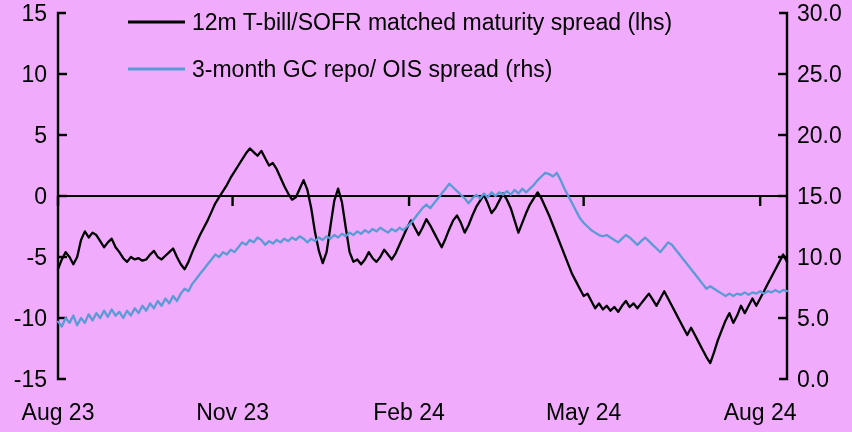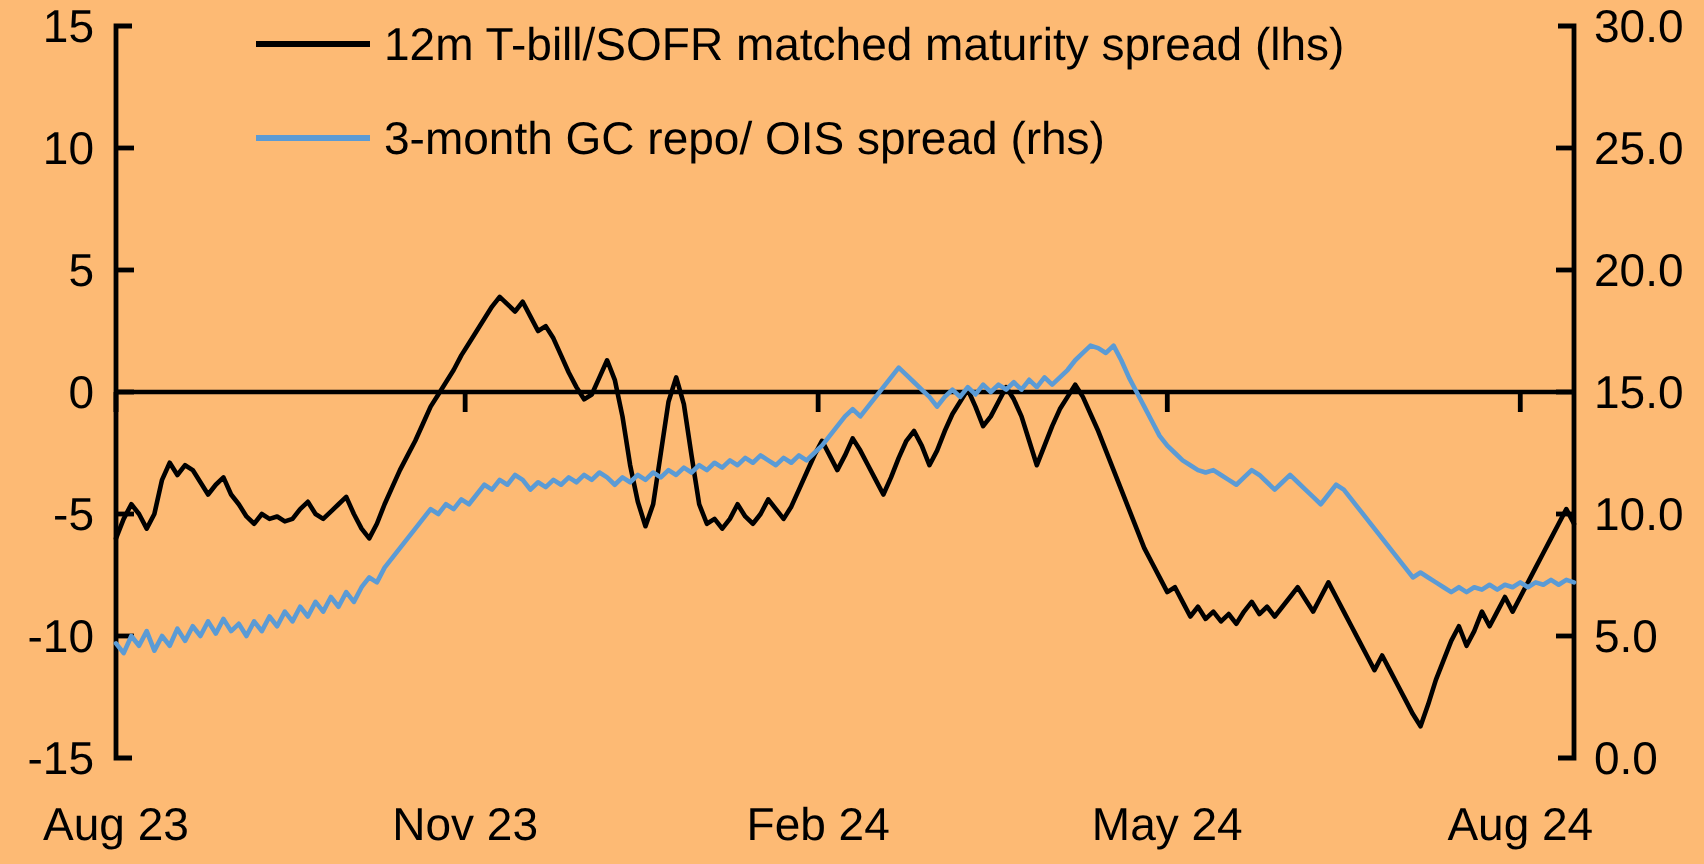--- a/index.html
+++ b/index.html
@@ -4,21 +4,21 @@
 <style>
   html, body {
     margin: 0;
     padding: 0;
     background: #ffffff;
   }
   #chart-root {
     position: relative;
     width: 852px;
     height: 432px;
-    background: #fdba74;
+    background: #f0abfc;
     font-family: "Liberation Sans", sans-serif;
     overflow: hidden;
   }
   #plot-svg {
     position: absolute;
     left: 0;
     top: 0;
     width: 852px;
     height: 432px;
   }

